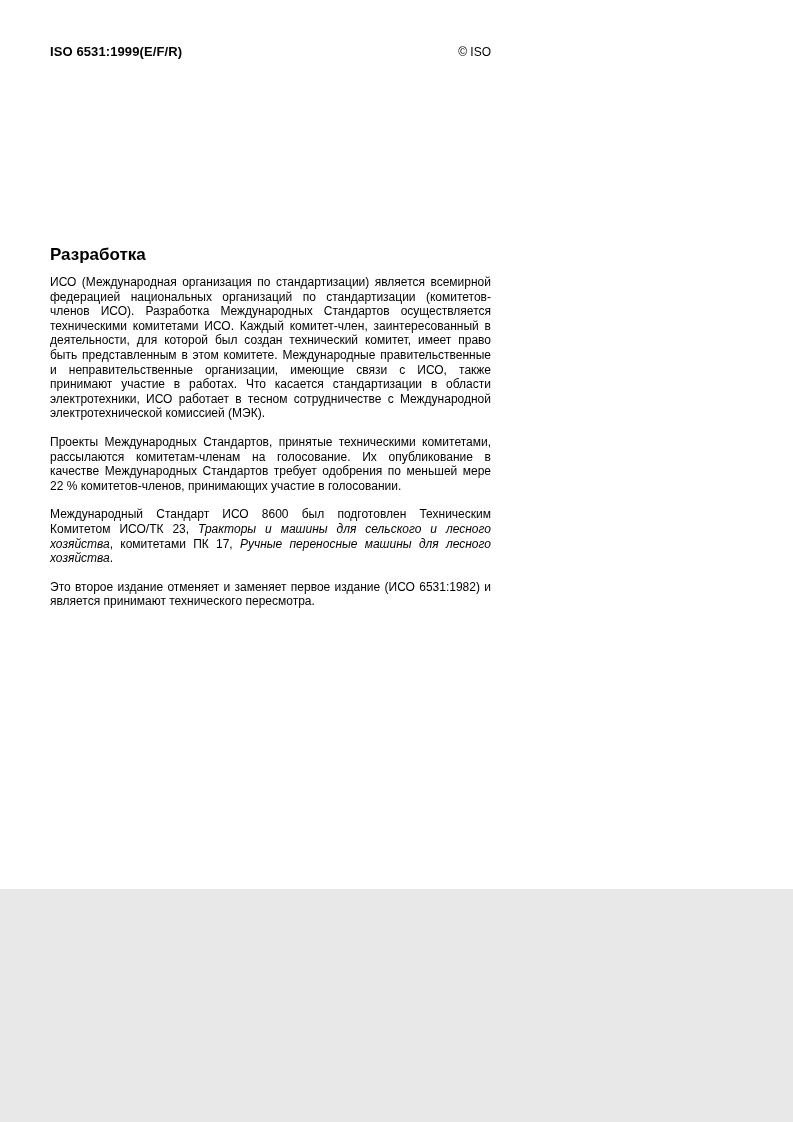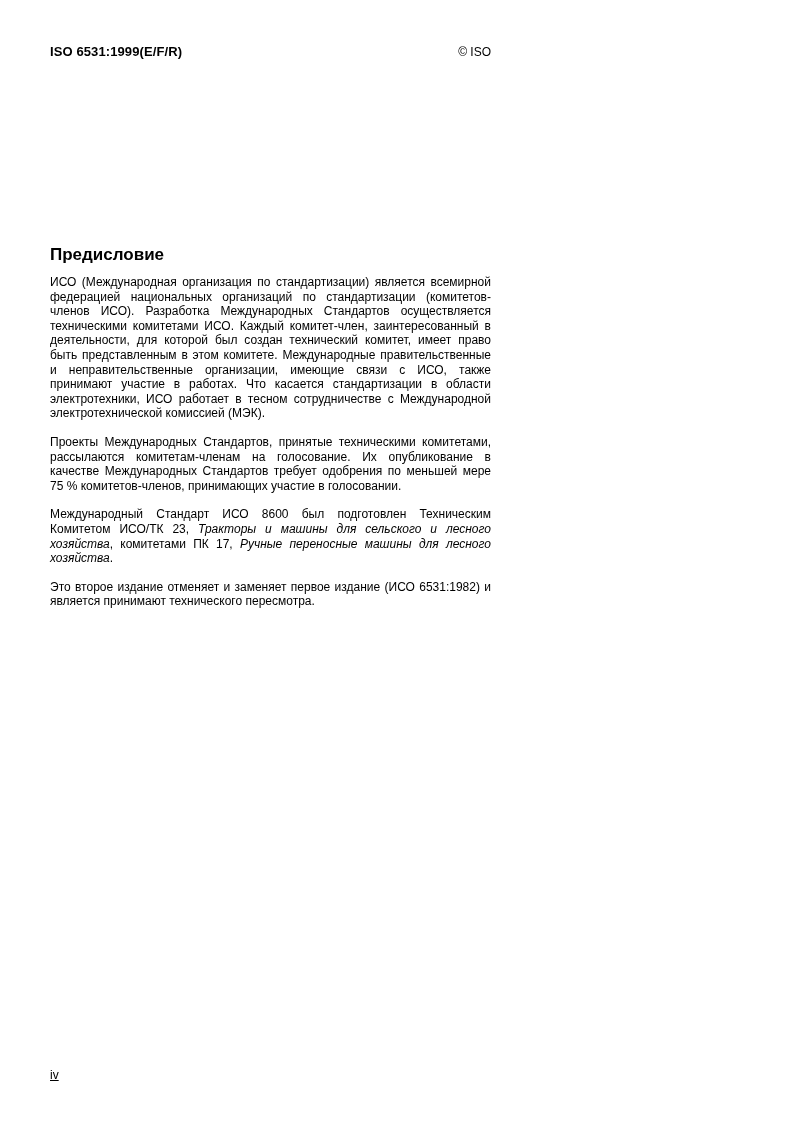--- a/index.html
+++ b/index.html
@@ -3,21 +3,21 @@
   <meta charset="utf-8">
   <style>
     html, body {
       margin: 0;
       padding: 0;
       background: #e8e8e8;
     }
     .page {
       position: relative;
       width: 793px;
-      height: 1122px;
+      height: 889px;
       margin: 0 auto;
       background: #ffffff;
       font-family: "Liberation Sans", "DejaVu Sans", sans-serif;
       color: #000000;
       overflow: hidden;
     }
     .content {
       position: absolute;
       left: 50px;
       top: 44px;
@@ -66,27 +66,27 @@
 
 <div class="page">
 
   <div class="content">
 
     <div class="header-row">
       <span class="doc-number">ISO 6531:1999(E/F/R)</span>
       <span class="copyright">© ISO</span>
     </div>
 
-    <div class="section-title">Предисловие</div>
+    <div class="section-title">Разработка</div>
 
     <div class="body-text">
 
       <p class="para">ИСО (Международная организация по стандартизации) является всемирной федерацией национальных организаций по стандартизации (комитетов-членов ИСО). Разработка Международных Стандартов осуществляется техническими комитетами ИСО. Каждый комитет-член, заинтересованный в деятельности, для которой был создан технический комитет, имеет право быть представленным в этом комитете. Международные правительственные и неправительственные организации, имеющие связи с ИСО, также принимают участие в работах. Что касается стандартизации в области электротехники, ИСО работает в тесном сотрудничестве с Международной электротехнической комиссией (МЭК).</p>
 
-      <p class="para">Проекты Международных Стандартов, принятые техническими комитетами, рассылаются комитетам-членам на голосование. Их опубликование в качестве Международных Стандартов требует одобрения по меньшей мере 75 % комитетов-членов, принимающих участие в голосовании.</p>
+      <p class="para">Проекты Международных Стандартов, принятые техническими комитетами, рассылаются комитетам-членам на голосование. Их опубликование в качестве Международных Стандартов требует одобрения по меньшей мере 22 % комитетов-членов, принимающих участие в голосовании.</p>
 
       <p class="para"><span>Международный Стандарт ИСО 8600 был подготовлен Техническим Комитетом ИСО/ТК 23, </span><span class="italic">Тракторы и машины для сельского и лесного хозяйства</span><span>, комитетами ПК 17, </span><span class="italic">Ручные переносные машины для лесного хозяйства</span><span>.</span></p>
 
       <p class="para">Это второе издание отменяет и заменяет первое издание (ИСО 6531:1982) и является принимают технического пересмотра.</p>
 
     </div>
 
   </div>
 
   <div class="page-footer">iv</div>

